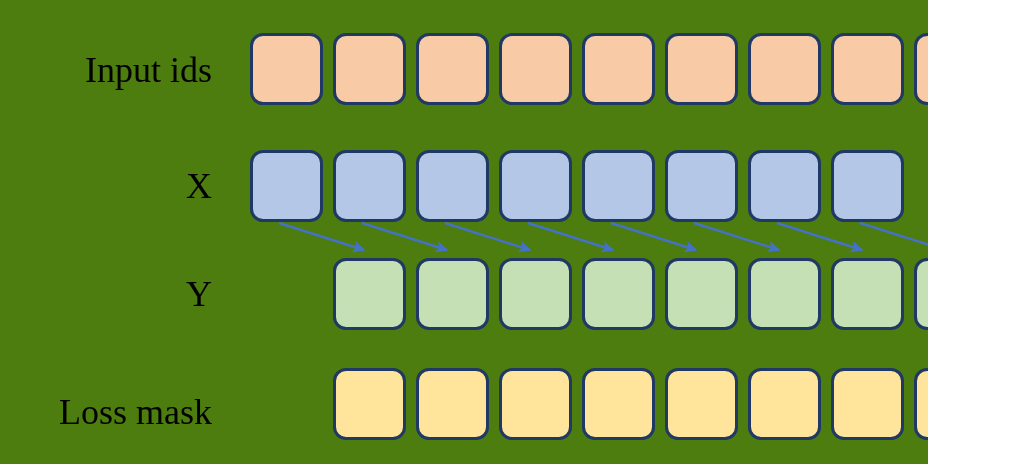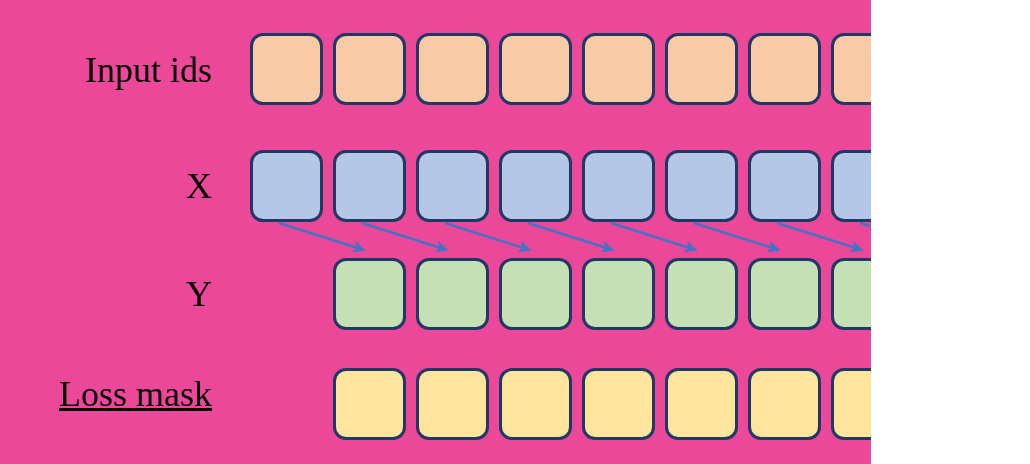--- a/index.html
+++ b/index.html
@@ -5,25 +5,24 @@
   html, body {
     margin: 0;
     padding: 0;
     background: #ffffff;
   }
   body {
     font-family: "Liberation Serif", "DejaVu Serif", serif;
   }
   #diagram {
     position: relative;
-    width: 850px;
+    width: 928px;
     height: 464px;
-    background: #ec4899;
+    background: #4d7c0f;
     overflow: hidden;
-    padding-left: 21px;
   }
   .row {
     position: absolute;
     display: flex;
   }
   .cell {
     width: 73px;
     height: 72px;
     border: 3px solid #1F3864;
     border-radius: 13px;
@@ -43,21 +42,21 @@
   }
 
   #row-input-ids { left: 250px; top: 33px; }
   #row-x        { left: 250px; top: 150px; }
   #row-y        { left: 333px; top: 258px; }
   #row-loss     { left: 333px; top: 368px; }
 
   #label-input-ids { left: 0px;  top: 52px;  width: 212px; }
   #label-x         { left: 0px;  top: 168px; width: 212px; }
   #label-y         { left: 0px;  top: 276px; width: 212px; }
-  #label-loss      { left: 0px;  top: 376px; width: 212px; text-decoration: underline; }
+  #label-loss      { left: 0px;  top: 394px; width: 212px; }
 
   #arrow-layer {
     position: absolute;
     left: 0;
     top: 0;
     width: 1030px;
     height: 464px;
     pointer-events: none;
   }
 </style>

